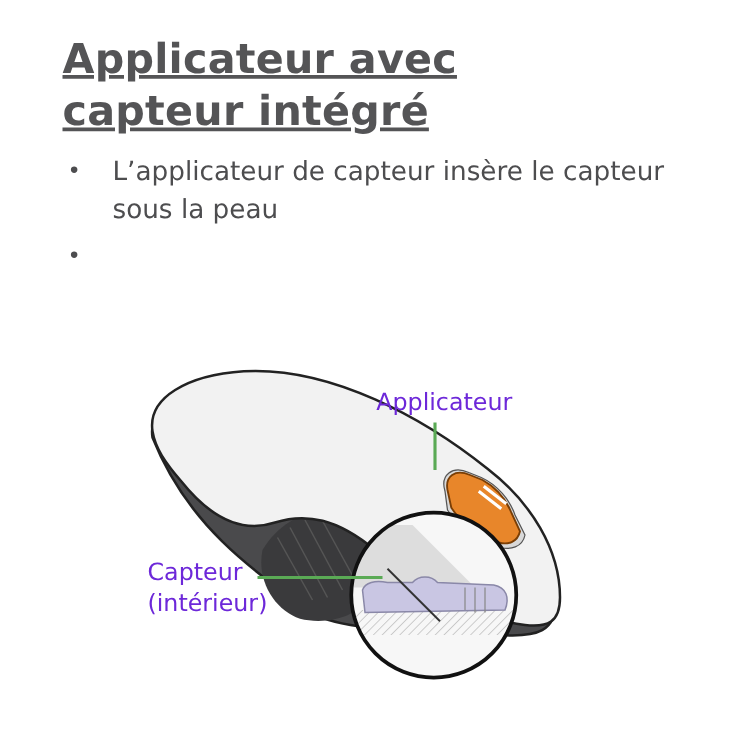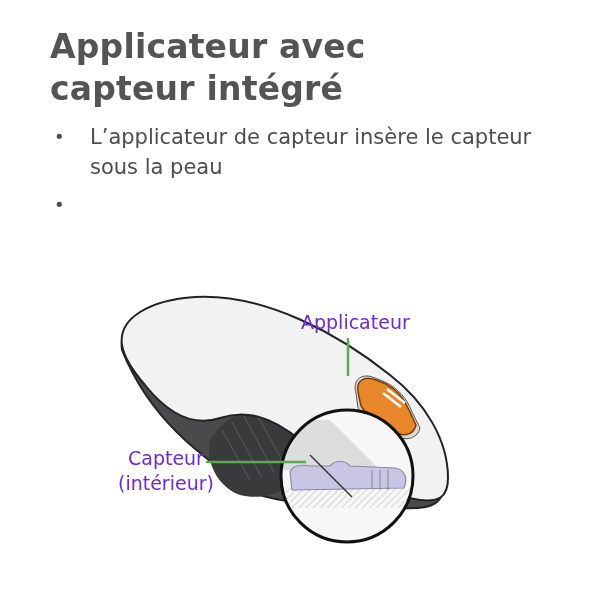--- a/index.html
+++ b/index.html
@@ -1,28 +1,28 @@
 <!DOCTYPE html>
 <html><head>
 <meta charset="utf-8">
 <style>
   html, body { margin: 0; padding: 0; background: #ffffff; }
   body { width: 600px; height: 600px; position: relative; overflow: hidden;
          font-family: "DejaVu Sans", "Liberation Sans", sans-serif; color: #4d4d4f; }
   .title { position: absolute; left: 50px; top: 26px; margin: 0;
            font-size: 33px; line-height: 42px; font-weight: bold; color: #545456;
-           letter-spacing: 0.2px; }
+           letter-spacing: 0.2px; text-decoration: underline; }
   .bullets { position: absolute; left: 52px; top: 122px; margin: 0; padding: 0; list-style: none; }
   .bullets li { position: relative; padding-left: 38px; font-size: 21px; line-height: 30px;
                 color: #4d4d4f; margin-bottom: 8px; width: 470px; }
   .bullets li .dot { position: absolute; left: 2px; top: 0; font-size: 18px; }
   .figure { position: absolute; left: 0; top: 0; width: 600px; height: 600px; }
   .label { position: absolute; font-size: 19px; line-height: 25px; color: #6d28d9; }
   .label-app { left: 301px; top: 310px; }
-  .label-cap { left: 118px; top: 446px; text-align: center; }
+  .label-cap { left: 118px; top: 446px; }
 </style>
 </head>
 <body>
 
 <h1 class="title">
   <span>Applicateur avec</span><br>
   <span>capteur intégré</span>
 </h1>
 
 <ul class="bullets">

